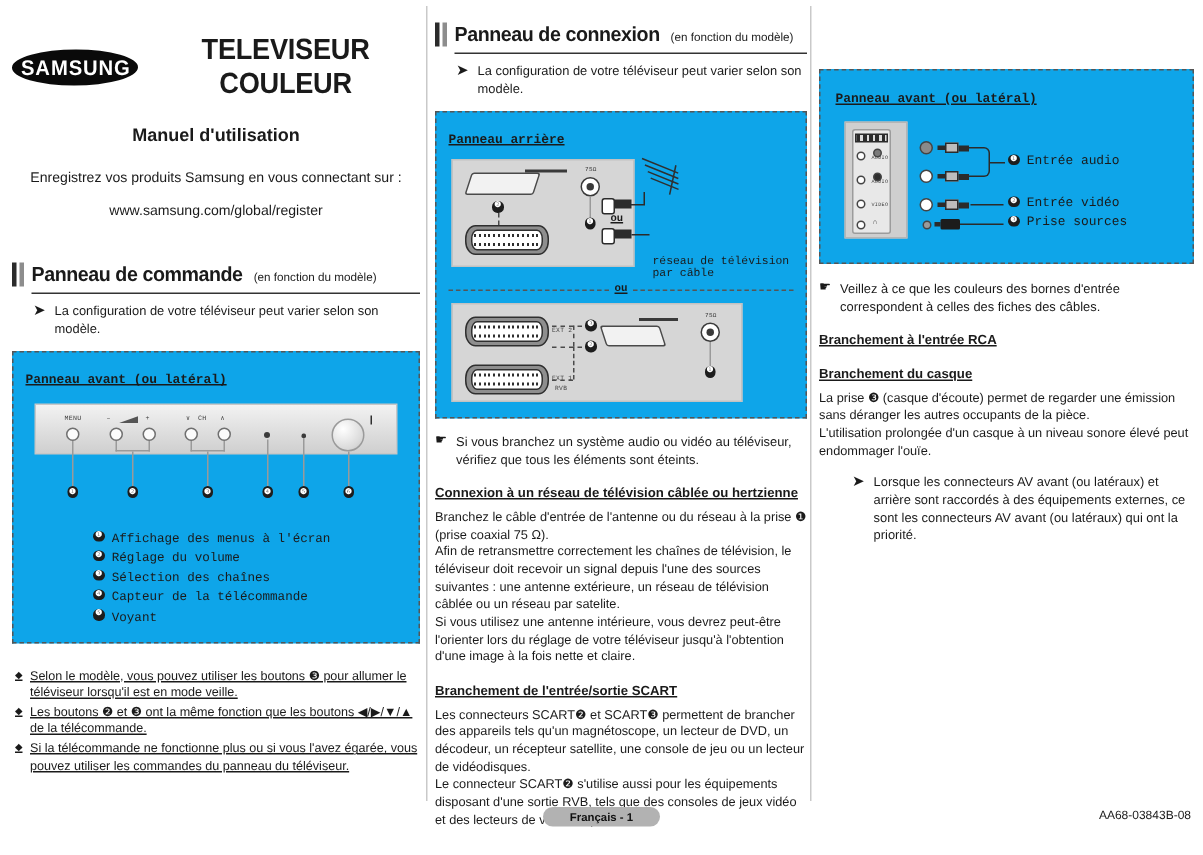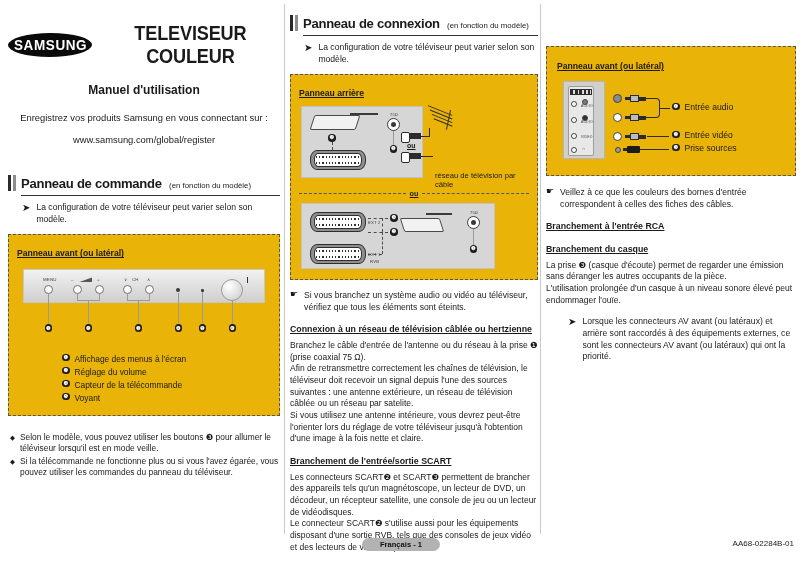--- a/index.html
+++ b/index.html
@@ -60,21 +60,21 @@
   .sec-rule { height:1px; background:#333; margin:3px 0 0 13px; }
 
   
   .note { display:flex; gap:6px; padding:6px 0 0 14px; }
   .note .glyph { font-size:10px; line-height:1.25; flex:0 0 auto; }
   .note .txt { font-size:8.6px; line-height:1.35; }
 
   
   .figbox {
     border:1px dashed #555; margin-top:9px; padding:7px 8px 9px 8px;
-    position:relative; background:#eab308;
+    position:relative; background:#0ea5e9;font-family:Liberation Mono, monospace;
   }
   .figbox .cap {
     font-size:8.6px; font-weight:bold; text-decoration:underline; display:inline-block;
   }
 
   
   .fp-art { margin:9px 4px 0 4px; position:relative; height:74px; }
   .fp-bar {
     position:absolute; left:2px; right:2px; top:0; height:34px;
     background:linear-gradient(#f2f2f2,#dcdcdc 62%,#cfcfcf);
@@ -110,21 +110,21 @@
 
   
   .legend { margin:10px 2px 0 4px; }
   .legend li {
     list-style:none; font-size:8.4px; line-height:1.55;
     display:flex; gap:4px; align-items:flex-start;
   }
   .legend li .cn { margin-top:1px; flex:0 0 auto; }
 
   
-  .dia { padding-left:2px; }
+  .dia { padding-left:2px;text-decoration:underline; }
   .dia li {
     list-style:none; font-size:8.4px; line-height:1.36;
     display:flex; gap:5px; margin-bottom:1.5px;
   }
   .dia li .b { flex:0 0 auto; font-size:6.5px; line-height:1.7; }
 
   
   .hand { display:flex; gap:6px; margin-top:9px; }
   .hand .g { flex:0 0 auto; font-size:9px; line-height:1.3; }
   .hand .t { font-size:8.6px; line-height:1.4; }
@@ -286,34 +286,42 @@
         <ul class="legend">
           <li>
               <span class="cn">❶</span>
               <span>Affichage des menus à l'écran</span>
             </li>
           <li>
               <span class="cn">❷</span>
               <span>Réglage du volume</span>
             </li>
           <li>
+              <span class="cn">❸</span>
+              <span>Sélection des chaînes</span>
+            </li>
+          <li>
               <span class="cn">❹</span>
               <span>Capteur de la télécommande</span>
             </li>
           <li>
               <span class="cn">❺</span>
               <span>Voyant</span>
             </li>
         </ul>
       </div>
 
       <ul class="dia">
         <li>
             <span class="b">◆</span>
             <span>Selon le modèle, vous pouvez utiliser les boutons ❸ pour allumer le téléviseur lorsqu'il est en mode veille.</span>
+          </li>
+        <li>
+            <span class="b">◆</span>
+            <span>Les boutons ❷ et ❸ ont la même fonction que les boutons ◀/▶/▼/▲ de la télécommande.</span>
           </li>
         <li>
             <span class="b">◆</span>
             <span>Si la télécommande ne fonctionne plus ou si vous l'avez égarée, vous pouvez utiliser les commandes du panneau du téléviseur.</span>
           </li>
       </ul>
     </div>
   </div>
 
   <div class="col" id="col-mid">
@@ -509,16 +517,16 @@
 L'utilisation prolongée d'un casque à un niveau sonore élevé peut endommager l'ouïe.</p>
 
     <div class="note" style="padding-left:22px; padding-top:10px;">
       <span class="glyph">➤</span>
       <span class="txt">Lorsque les connecteurs AV avant (ou latéraux) et arrière sont raccordés à des équipements externes, ce sont les connecteurs AV avant (ou latéraux) qui ont la priorité.</span>
     </div>
   </div>
 
   <div class="footer">
     <div class="pill">Français - 1</div>
-    <div class="docid">AA68-02284B-01</div>
+    <div class="docid">AA68-03843B-08</div>
   </div>
 
 </div>
 
 </body></html>

